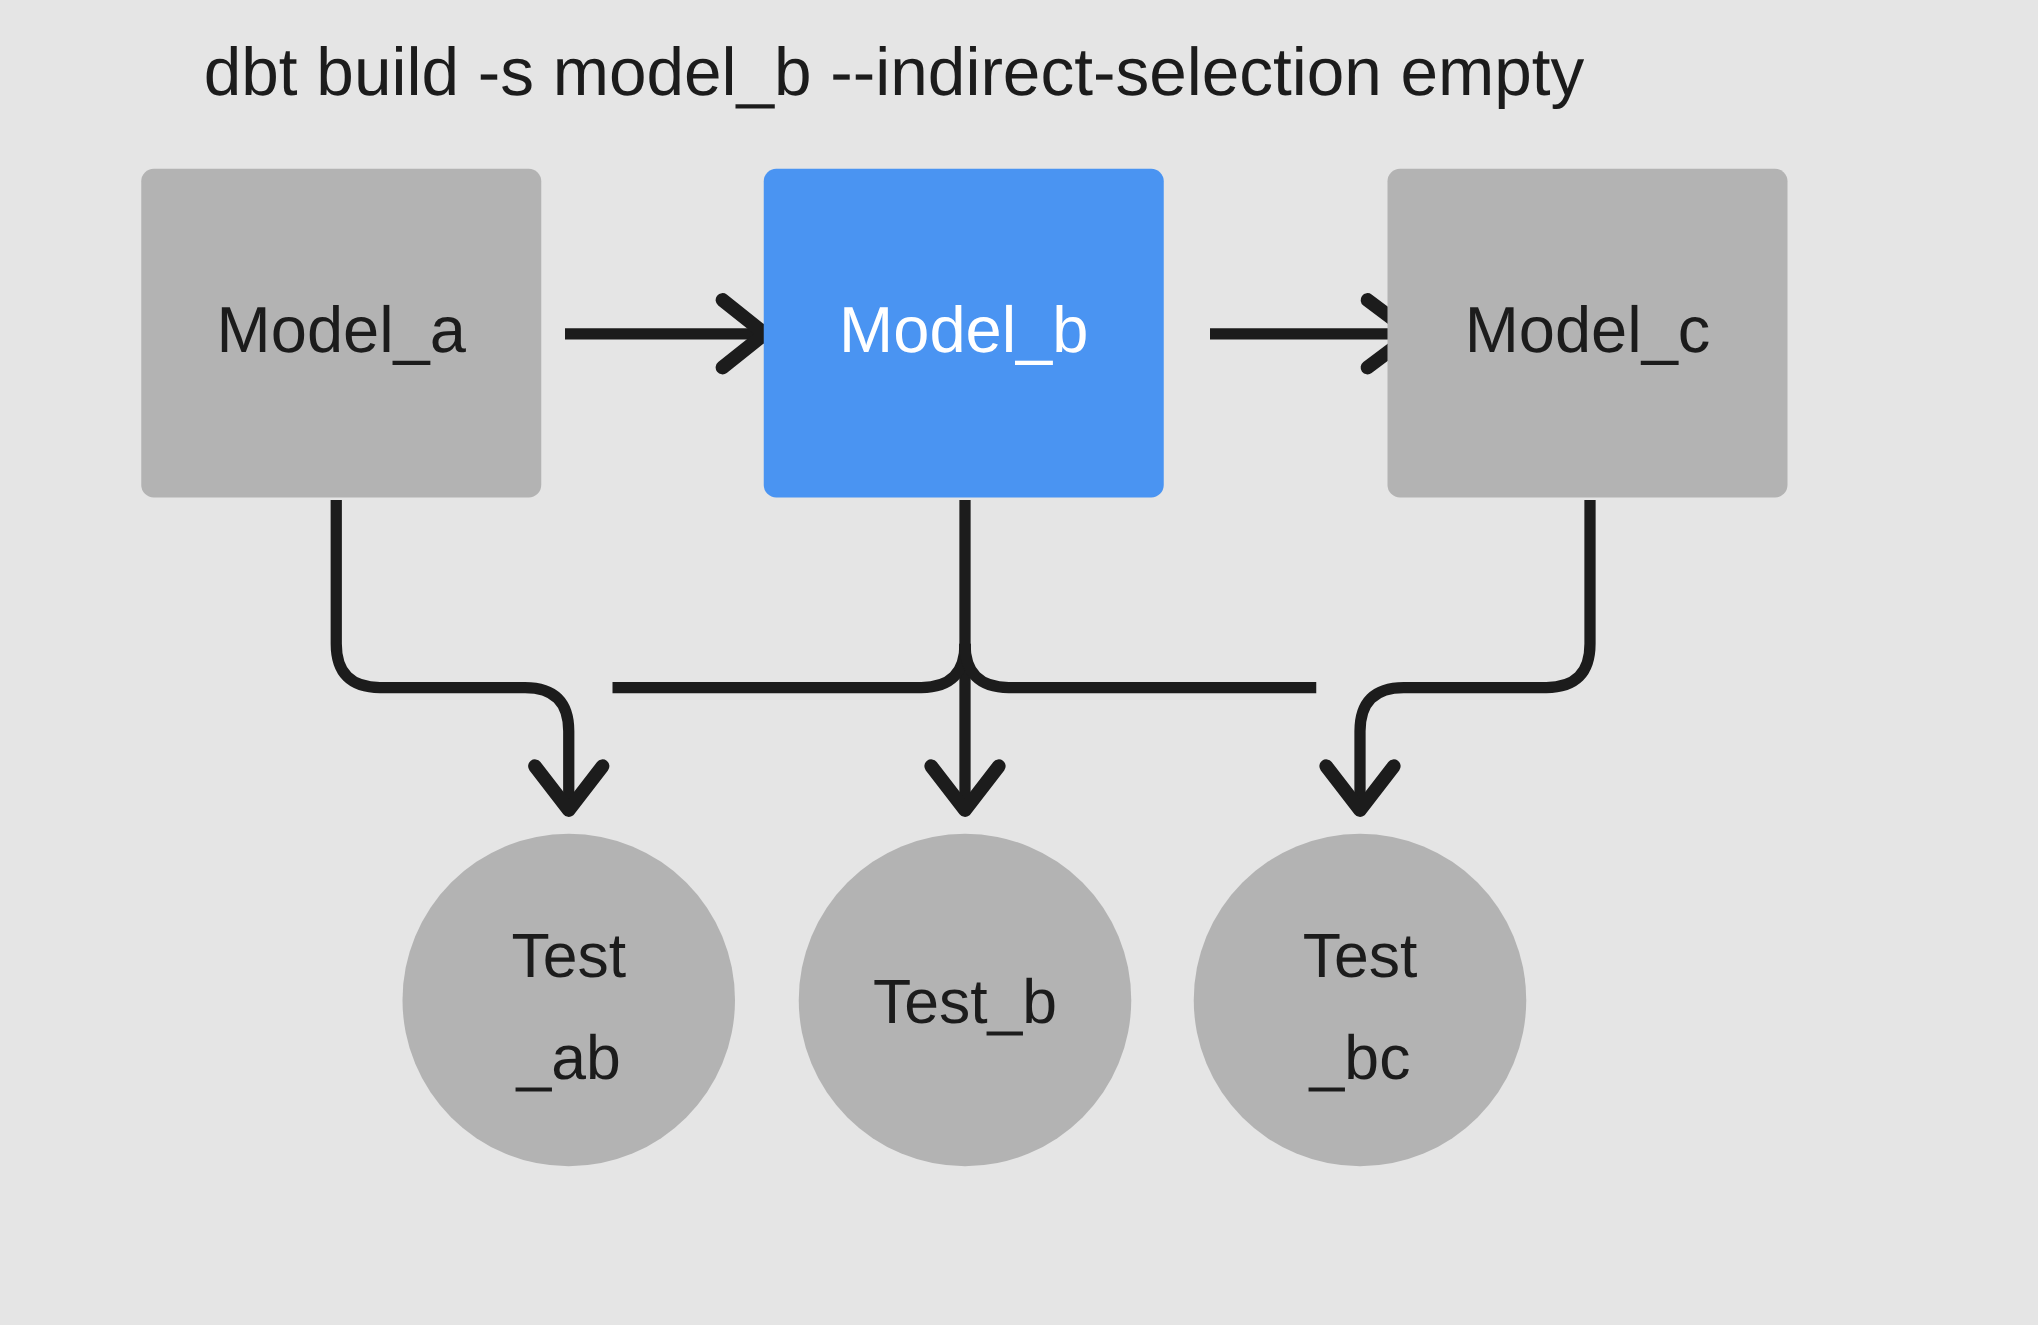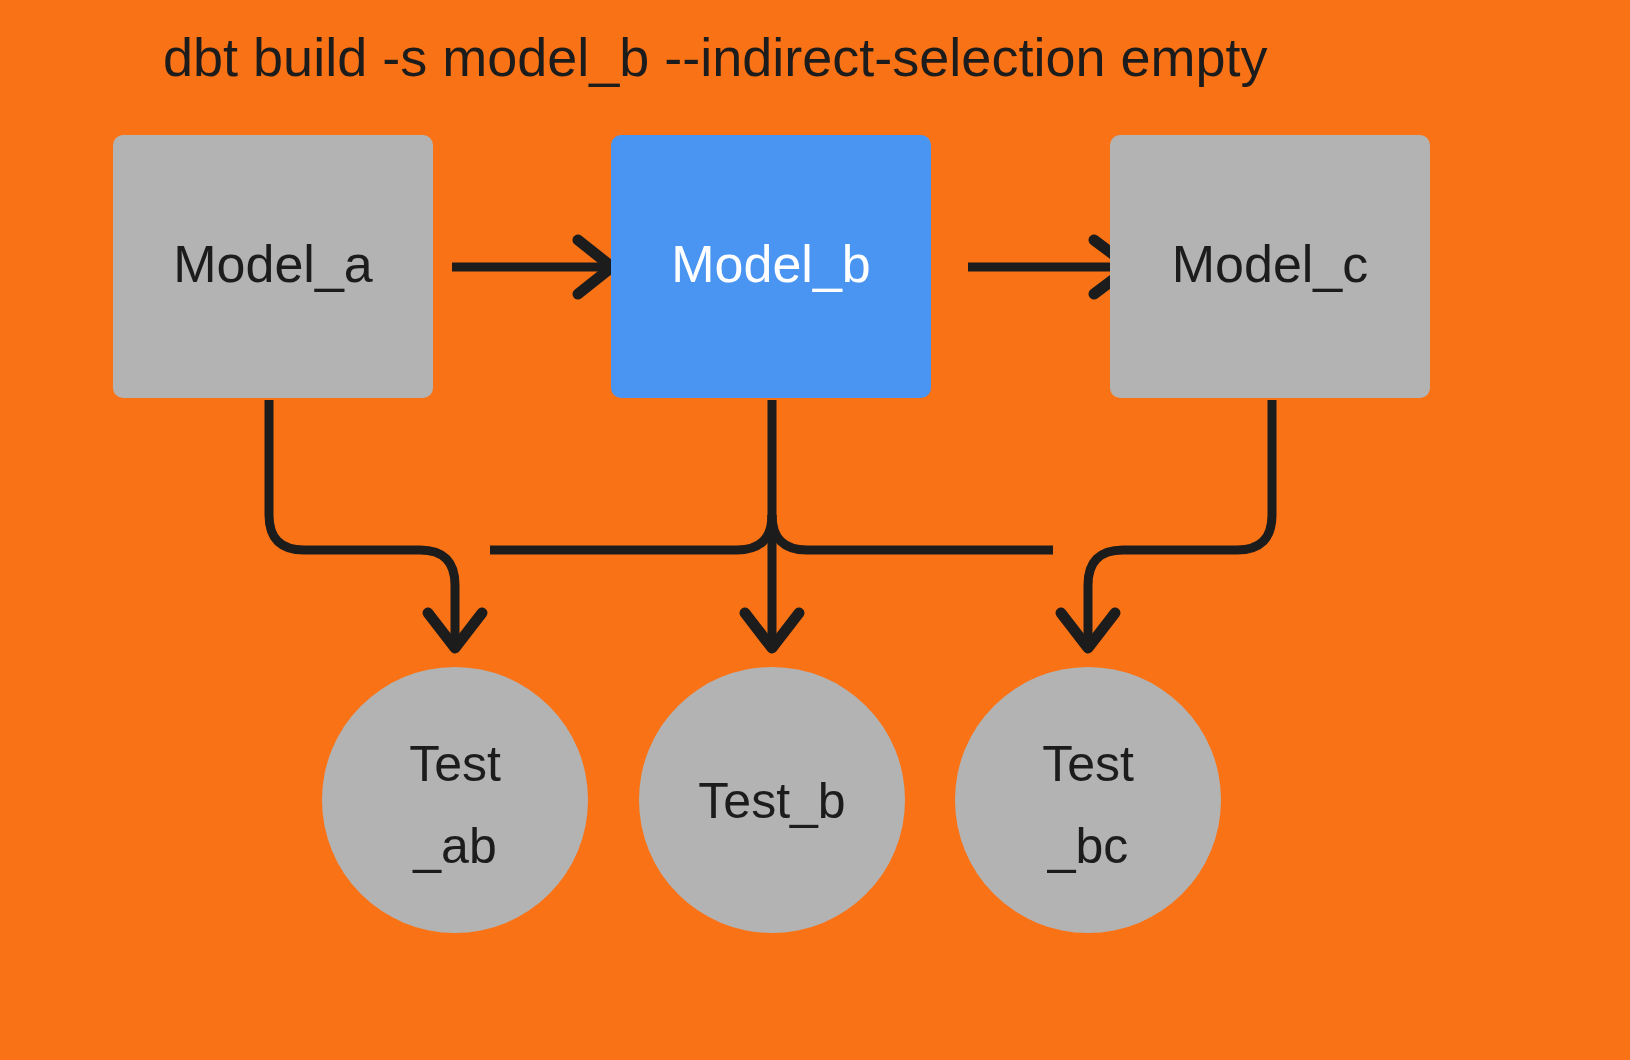--- a/index.html
+++ b/index.html
@@ -10,21 +10,21 @@
   body {
     width: 1630px;
     height: 1060px;
     font-family: "Liberation Sans", sans-serif;
     overflow: hidden;
   }
   #diagram-root {
     position: relative;
     width: 1630px;
     height: 1060px;
-    background: #f97316;
+    background: #e5e5e5;
   }
   svg.canvas {
     position: absolute;
     inset: 0;
     width: 1630px;
     height: 1060px;
   }
   .node-label {
     font-family: "Liberation Sans", sans-serif;
     font-size: 52px;

